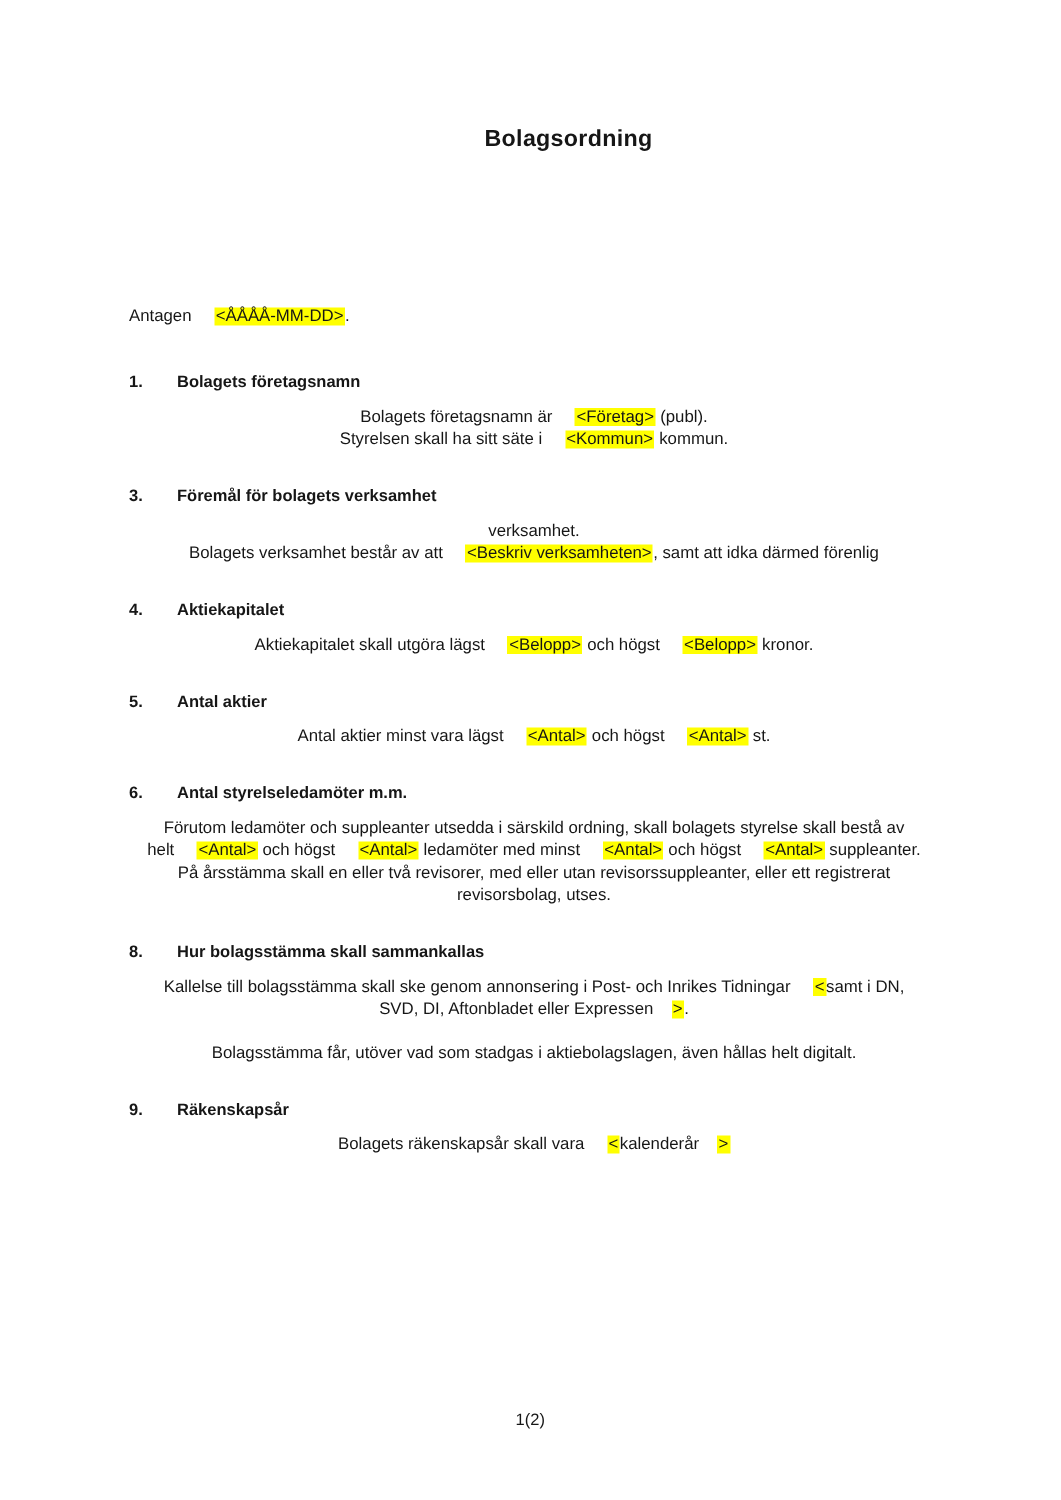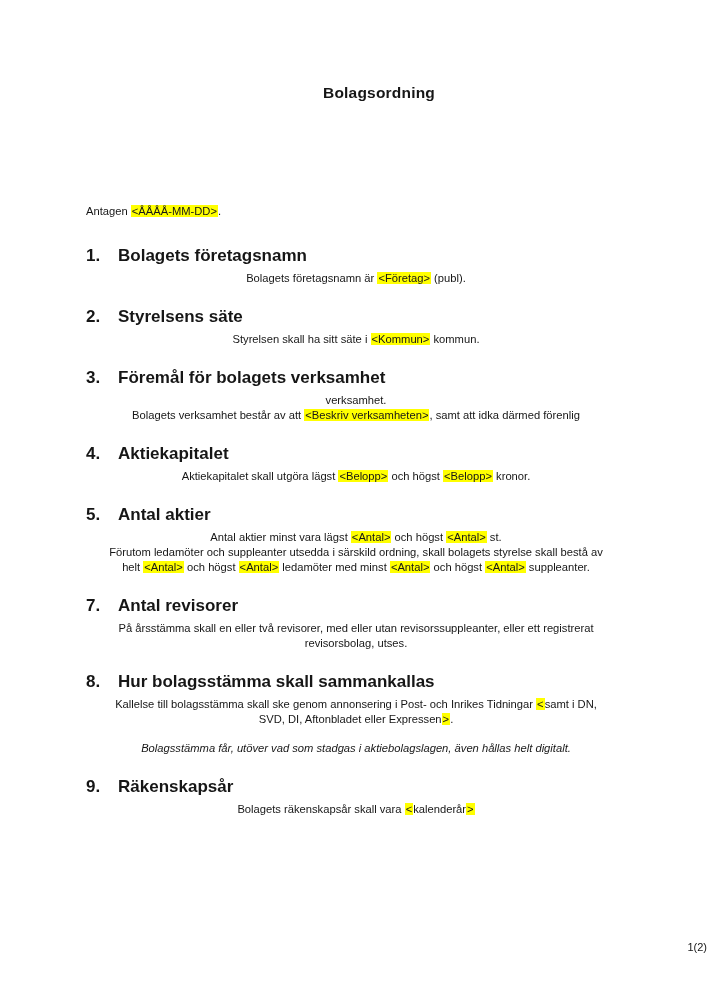--- a/index.html
+++ b/index.html
@@ -40,46 +40,47 @@
     white-space:nowrap;
   }
   .sections{
     position:absolute;
     top:247px;
     left:86px;
     width:540px;
   }
   .sec-head{
     margin:22px 0 7px 0;
-    font-size:17px;
+    font-size:11px;
     font-weight:bold;
     line-height:17px;
     white-space:nowrap;
   }
   .sec:first-child .sec-head{margin-top:0;}
   .sec-num{display:inline-block;width:32px;}
   .para{
     margin:0;
     font-size:11.2px;
     line-height:15px;
     text-align:center;
   }
-  .para + .para{margin-top:14px;font-style:italic;}
+  .para + .para{margin-top:14px;}
   .line{display:block;white-space:nowrap;}
   mark.hl{
     background:var(--hl);
     color:inherit;
     padding:0 1px;
+    margin-left:12px;
   }
   .footer{
     position:absolute;
     top:940px;
     left:0;
     width:100%;
-    text-align:right;
+    text-align:center;
     font-size:11px;
     line-height:14px;
   }
 </style>
 </head>
 <body>
 
 <div class="page">
 
   <h1 class="doc-title">Bolagsordning</h1>
@@ -87,21 +88,20 @@
   <p class="intro"><span>Antagen </span><mark class="hl">&lt;ÅÅÅÅ-MM-DD&gt;</mark><span>.</span></p>
 
   <div class="sections" id="sections">
       <section class="sec">
         <div class="sec-head"><span class="sec-num">1.</span><span class="sec-title">Bolagets företagsnamn</span></div>
         <p class="para">
           <span class="line"><span>Bolagets företagsnamn är </span><mark class="hl">&lt;Företag&gt;</mark><span> (publ).</span></span>
         </p>
       </section>
       <section class="sec">
-        <div class="sec-head"><span class="sec-num">2.</span><span class="sec-title">Styrelsens säte</span></div>
         <p class="para">
           <span class="line"><span>Styrelsen skall ha sitt säte i </span><mark class="hl">&lt;Kommun&gt;</mark><span> kommun.</span></span>
         </p>
       </section>
       <section class="sec">
         <div class="sec-head"><span class="sec-num">3.</span><span class="sec-title">Föremål för bolagets verksamhet</span></div>
         <p class="para">
           <span class="line"><span>verksamhet.</span></span>
           <span class="line"><span>Bolagets verksamhet består av att </span><mark class="hl">&lt;Beskriv verksamheten&gt;</mark><span>, samt att idka därmed förenlig</span></span>
         </p>
@@ -112,27 +112,27 @@
           <span class="line"><span>Aktiekapitalet skall utgöra lägst </span><mark class="hl">&lt;Belopp&gt;</mark><span> och högst </span><mark class="hl">&lt;Belopp&gt;</mark><span> kronor.</span></span>
         </p>
       </section>
       <section class="sec">
         <div class="sec-head"><span class="sec-num">5.</span><span class="sec-title">Antal aktier</span></div>
         <p class="para">
           <span class="line"><span>Antal aktier minst vara lägst </span><mark class="hl">&lt;Antal&gt;</mark><span> och högst </span><mark class="hl">&lt;Antal&gt;</mark><span> st.</span></span>
         </p>
       </section>
       <section class="sec">
+        <div class="sec-head"><span class="sec-num">6.</span><span class="sec-title">Antal styrelseledamöter m.m.</span></div>
         <p class="para">
           <span class="line"><span>Förutom ledamöter och suppleanter utsedda i särskild ordning, skall bolagets styrelse skall bestå av</span></span>
           <span class="line"><span>helt </span><mark class="hl">&lt;Antal&gt;</mark><span> och högst </span><mark class="hl">&lt;Antal&gt;</mark><span> ledamöter med minst </span><mark class="hl">&lt;Antal&gt;</mark><span> och högst </span><mark class="hl">&lt;Antal&gt;</mark><span> suppleanter.</span></span>
         </p>
       </section>
       <section class="sec">
-        <div class="sec-head"><span class="sec-num">7.</span><span class="sec-title">Antal revisorer</span></div>
         <p class="para">
           <span class="line"><span>På årsstämma skall en eller två revisorer, med eller utan revisorssuppleanter, eller ett registrerat</span></span>
           <span class="line"><span>revisorsbolag, utses.</span></span>
         </p>
       </section>
       <section class="sec">
         <div class="sec-head"><span class="sec-num">8.</span><span class="sec-title">Hur bolagsstämma skall sammankallas</span></div>
         <p class="para">
           <span class="line"><span>Kallelse till bolagsstämma skall ske genom annonsering i Post- och Inrikes Tidningar </span><mark class="hl">&lt;</mark><span>samt i DN,</span></span>
           <span class="line"><span>SVD, DI, Aftonbladet eller Expressen</span><mark class="hl">&gt;</mark><span>.</span></span>

